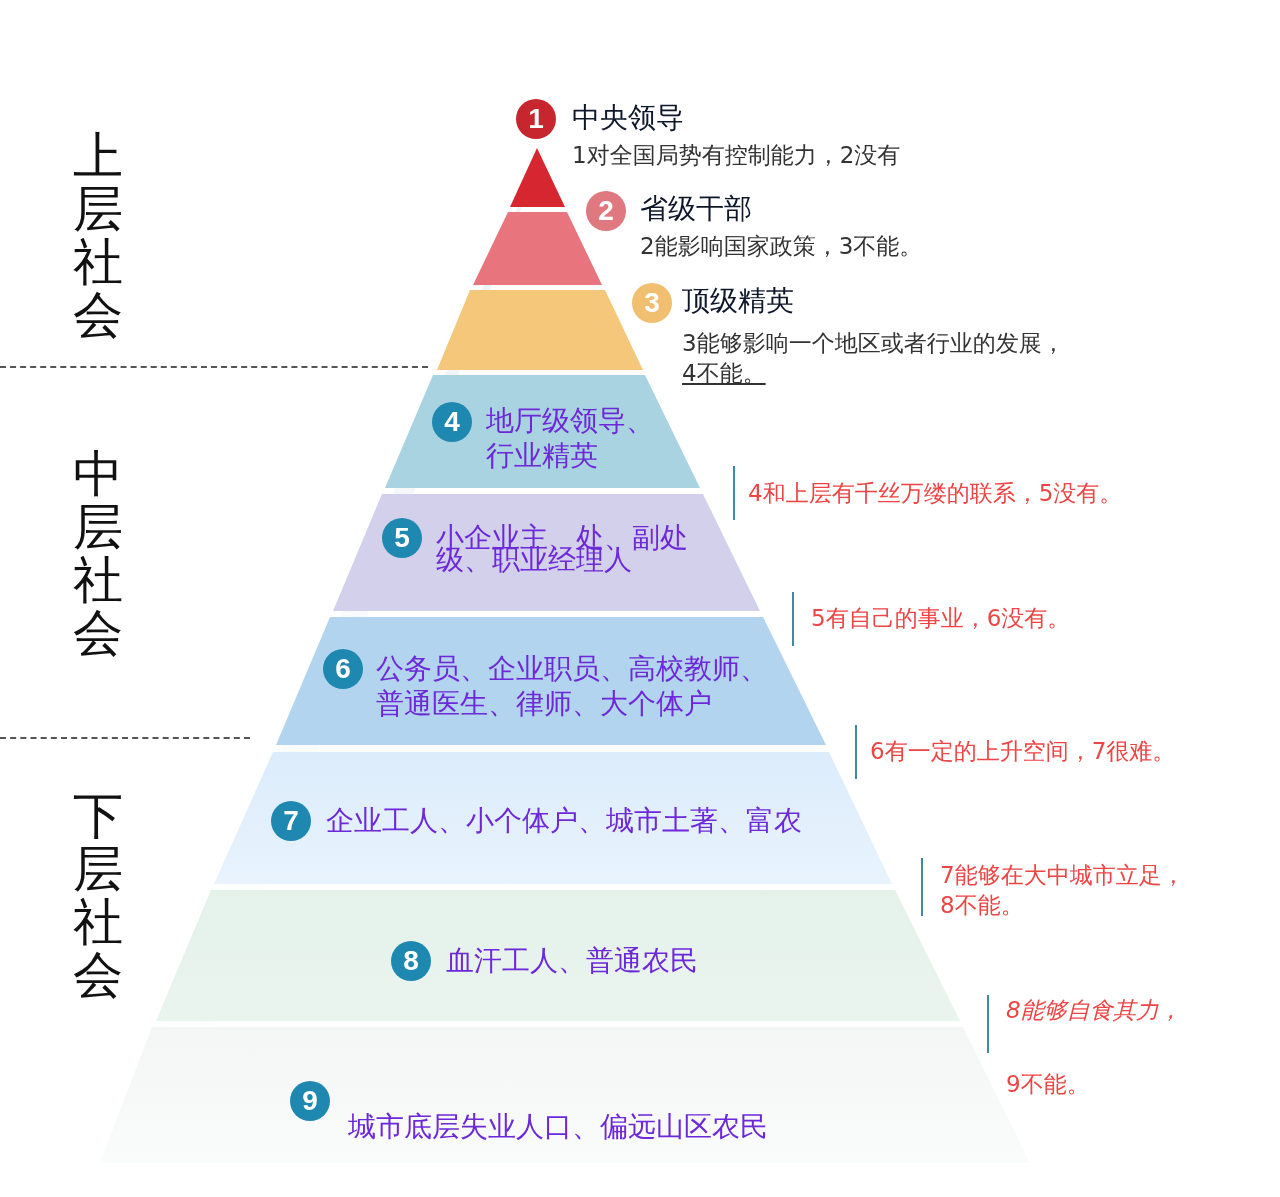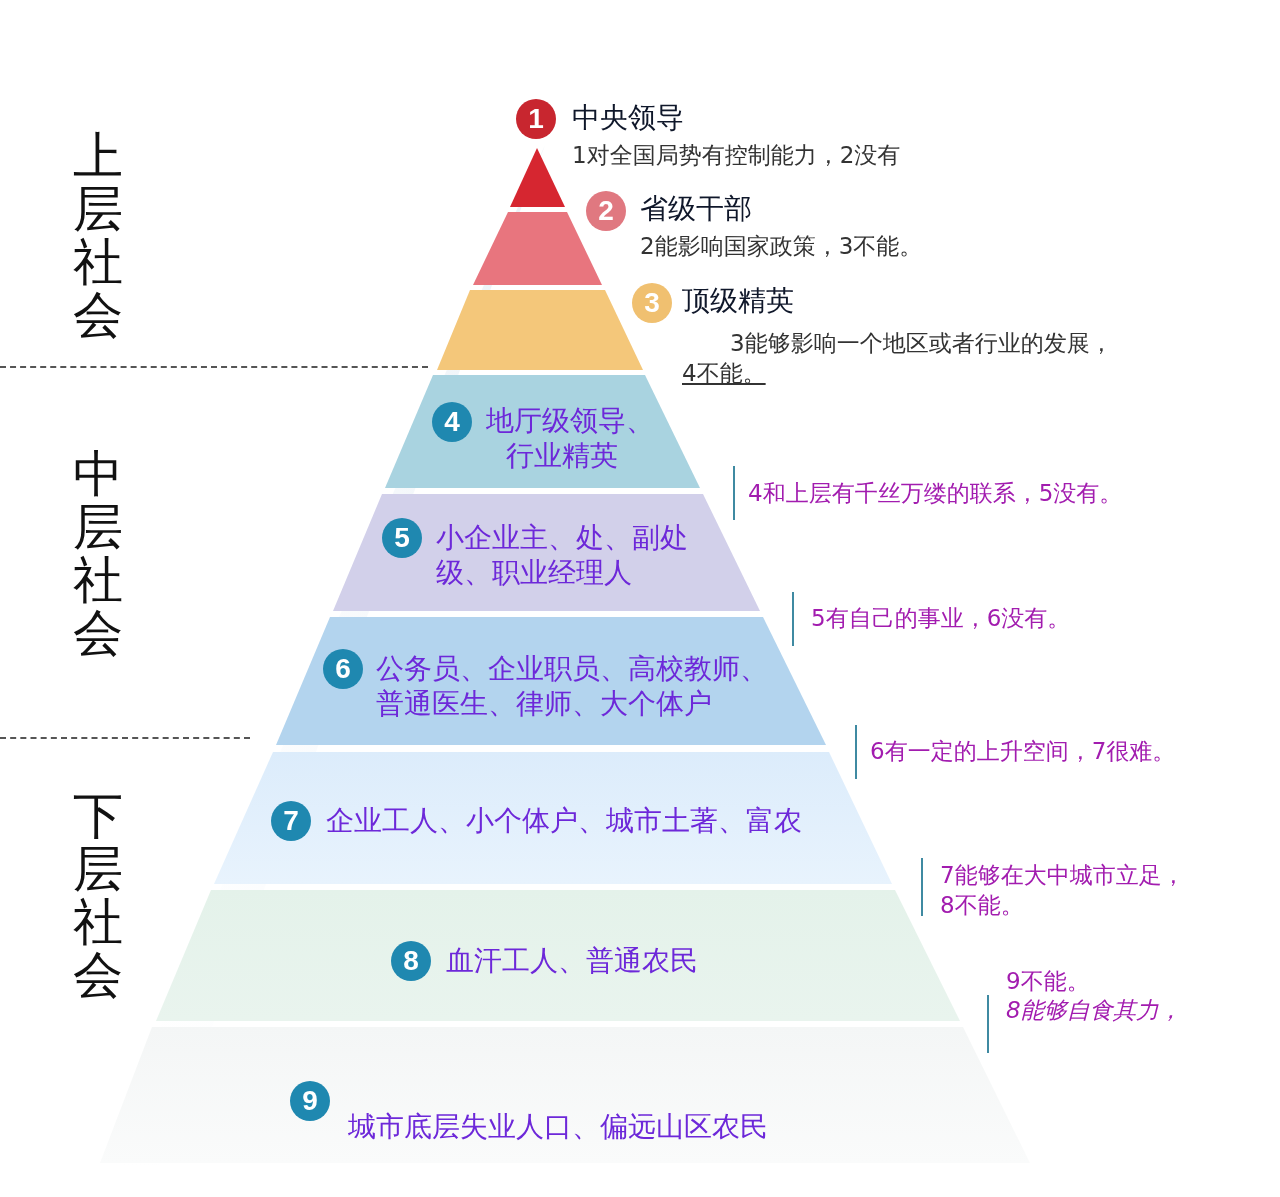--- a/index.html
+++ b/index.html
@@ -10,21 +10,21 @@
                 font-weight:500; color:#111; text-align:center; }
   .tier-label span { display:block; }
   .divider { position:absolute; left:0; height:0; border-top:2px dashed #555; }
   .badge { position:absolute; width:40px; height:40px; border-radius:50%; color:#fff;
            font-size:28px; font-weight:bold; text-align:center; line-height:40px;
            font-family:"Liberation Sans","DejaVu Sans",sans-serif; }
   .title { position:absolute; font-size:28px; color:#0f172a; white-space:nowrap; line-height:34px; }
   .desc { position:absolute; font-size:23px; color:#333; white-space:nowrap; line-height:31px; }
   .level-text { position:absolute; font-size:28px; color:#6d28d9; line-height:35px; white-space:nowrap; }
   .brace { position:absolute; width:10px; border-left:2px solid #3f8aa2; border-radius:0 0 0 0; }
-  .note { position:absolute; font-size:23px; color:#a21caf; line-height:31px; white-space:nowrap; }
+  .note { position:absolute; font-size:23px; color:#ef4444; line-height:31px; white-space:nowrap; }
 </style>
 </head>
 <body>
 
 <svg id="pyramid" width="1280" height="1197" viewBox="0 0 1280 1197">
   <defs>
     <linearGradient id="g9" x1="0" y1="0" x2="0" y2="1">
       <stop offset="0" stop-color="#f4f6f6"></stop>
         <stop offset="1" stop-color="#fafbfb"></stop>
     </linearGradient>
@@ -88,30 +88,30 @@
 <div class="badge" style="left:516px; top:99px; background:#c8262f;">1</div>
 <div class="title" style="left:572px; top:101px;">中央领导</div>
 <div class="desc" style="left:572px; top:140px;">1对全国局势有控制能力，2没有</div>
 
 <div class="badge" style="left:586px; top:191px; background:#e07880;">2</div>
 <div class="title" style="left:640px; top:192px;">省级干部</div>
 <div class="desc" style="left:640px; top:231px;">2能影响国家政策，3不能。</div>
 
 <div class="badge" style="left:632px; top:283px; background:#f0c070;">3</div>
 <div class="title" style="left:682px; top:284px;">顶级精英</div>
-<div class="desc" style="left:682px; top:328px;margin-left:48px;">3能够影响一个地区或者行业的发展，</div>
+<div class="desc" style="left:682px; top:328px;">3能够影响一个地区或者行业的发展，</div>
 <div class="desc" style="left:682px; top:358px;text-decoration:underline;">4不能。</div>
 
 <div class="badge" style="left:432px; top:402px; background:#1f88b0;">4</div>
 <div class="level-text" style="left:486px; top:403px;">地厅级领导、</div>
-<div class="level-text" style="left:506px; top:438px;">行业精英</div>
+<div class="level-text" style="left:486px; top:438px;">行业精英</div>
 
 <div class="badge" style="left:382px; top:518px; background:#1f88b0;">5</div>
 <div class="level-text" style="left:436px; top:520px;">小企业主、处、副处</div>
-<div class="level-text" style="left:436px; top:555px;">级、职业经理人</div>
+<div class="level-text" style="left:436px; top:542px;">级、职业经理人</div>
 
 <div class="badge" style="left:323px; top:649px; background:#1f88b0;">6</div>
 <div class="level-text" style="left:376px; top:651px;">公务员、企业职员、高校教师、</div>
 <div class="level-text" style="left:376px; top:686px;">普通医生、律师、大个体户</div>
 
 <div class="badge" style="left:271px; top:801px; background:#1f88b0;">7</div>
 <div class="level-text" style="left:326px; top:803px;">企业工人、小个体户、城市土著、富农</div>
 
 <div class="badge" style="left:391px; top:941px; background:#1f88b0;">8</div>
 <div class="level-text" style="left:446px; top:943px;">血汗工人、普通农民</div>
@@ -127,13 +127,13 @@
 
 <div class="brace" style="left:855px; top:725px; height:54px;"></div>
 <div class="note" style="left:870px; top:736px;">6有一定的上升空间，7很难。</div>
 
 <div class="brace" style="left:921px; top:858px; height:58px;"></div>
 <div class="note" style="left:940px; top:860px;">7能够在大中城市立足，</div>
 <div class="note" style="left:940px; top:890px;">8不能。</div>
 
 <div class="brace" style="left:987px; top:995px; height:58px;"></div>
 <div class="note" style="left:1006px; top:995px;font-style:italic;">8能够自食其力，</div>
-<div class="note" style="left:1006px; top:966px;">9不能。</div>
+<div class="note" style="left:1006px; top:1069px;">9不能。</div>
 
 </body></html>

